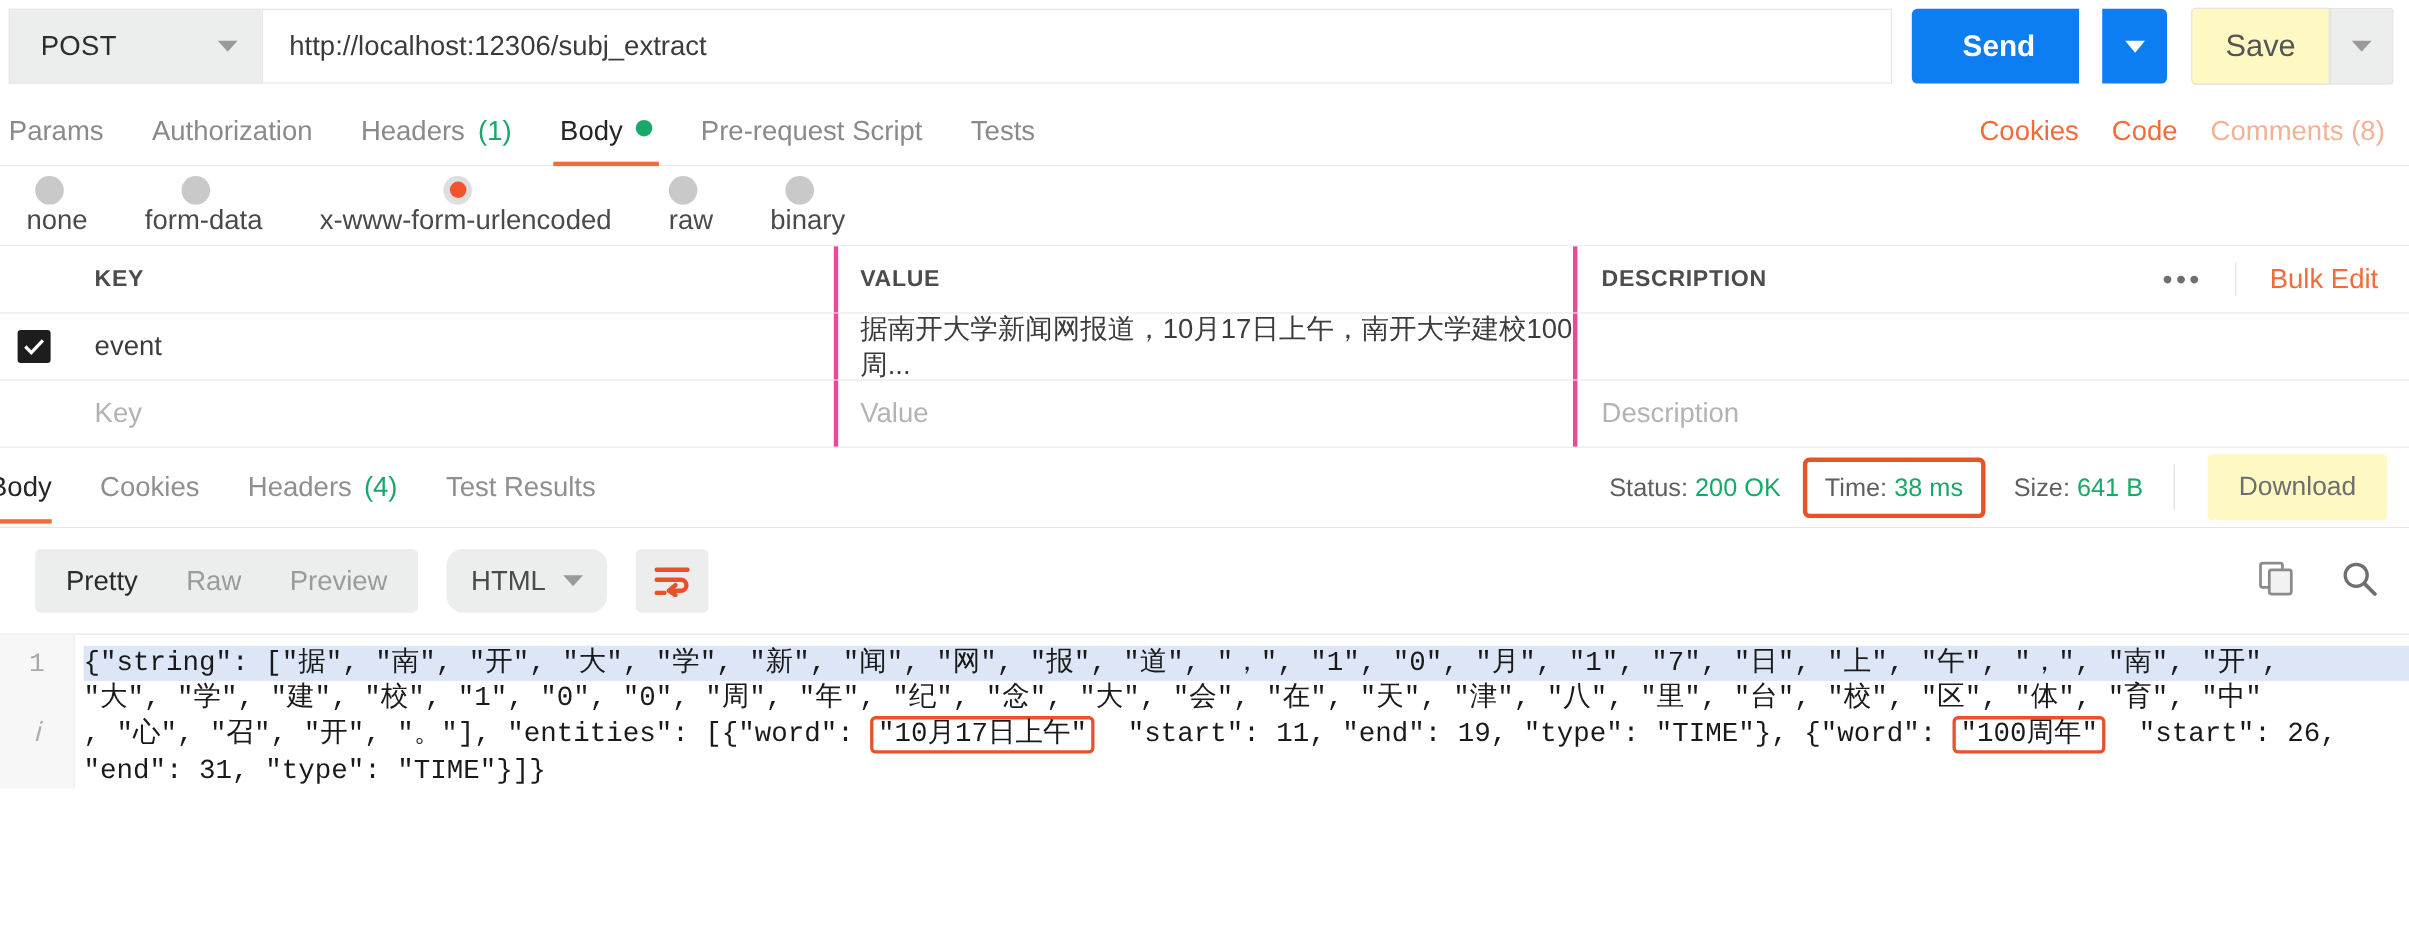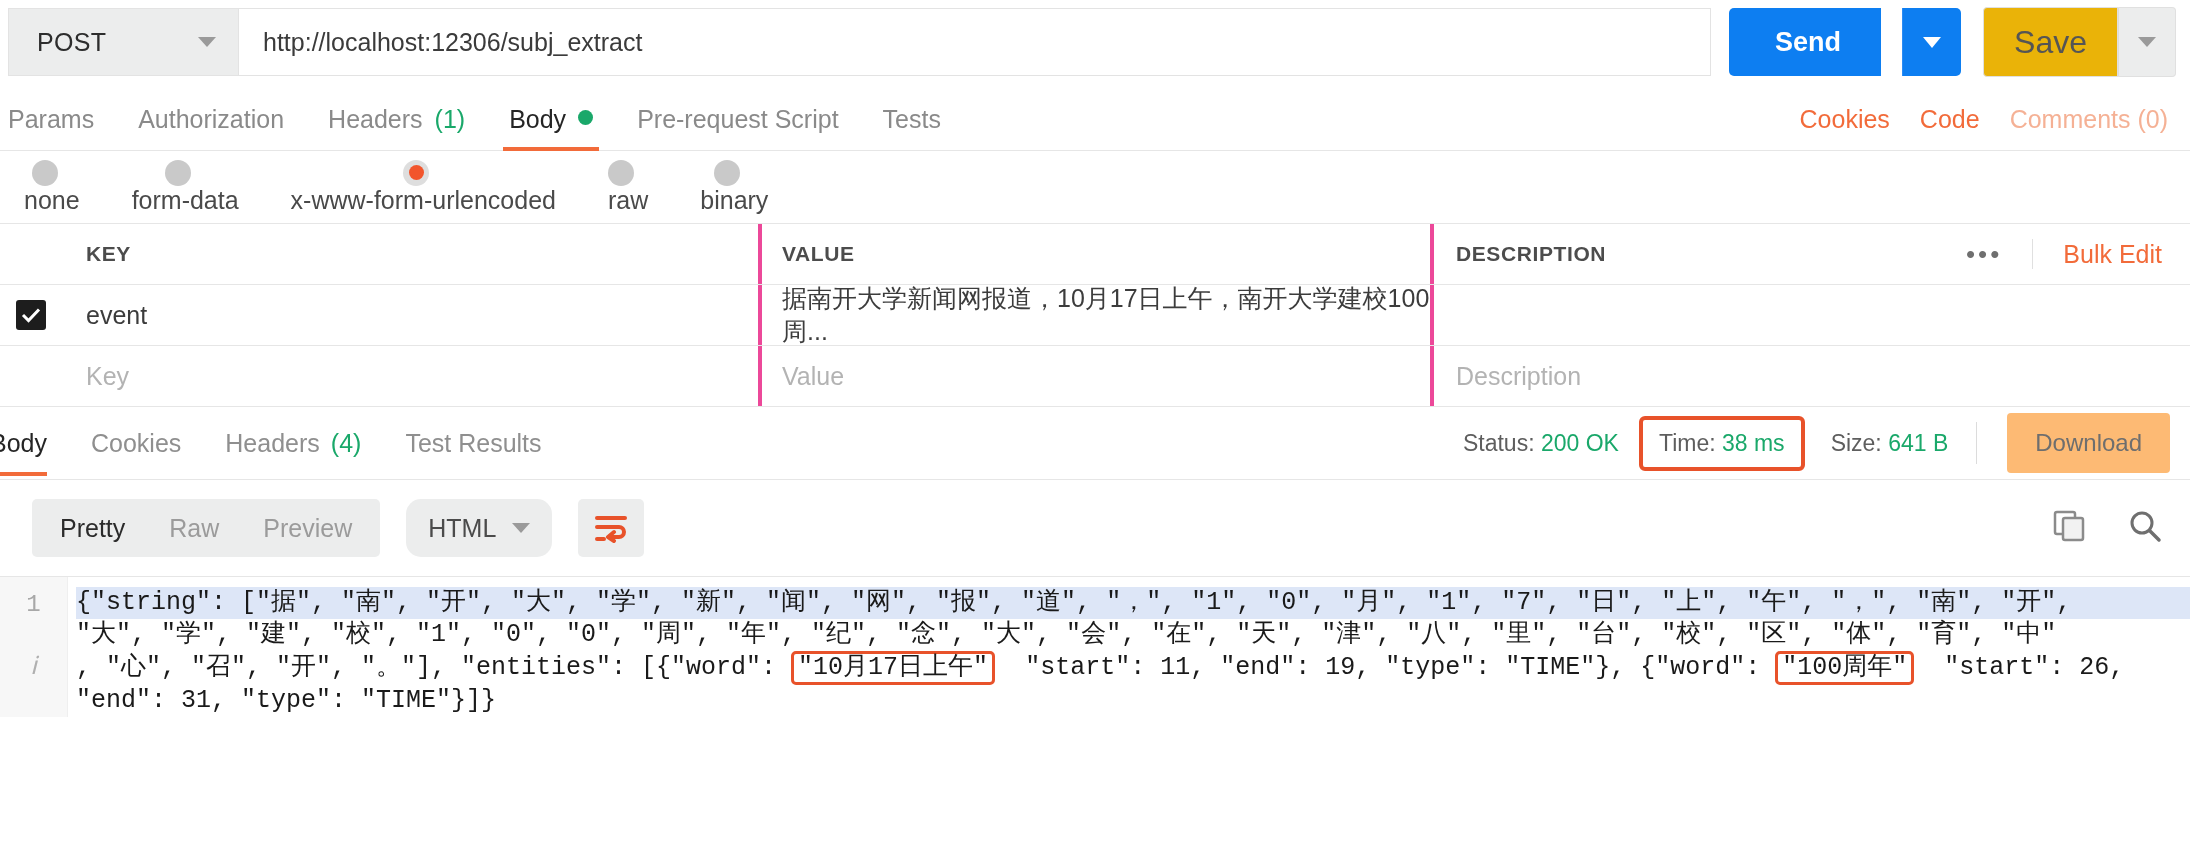--- a/index.html
+++ b/index.html
@@ -63,23 +63,23 @@
     display:flex; align-items:center; justify-content:center;
     border-left: 1px solid #2a8cf5;
     cursor: pointer;
   }
   .send-caret .caret {
     border-top-color:#fff;
     border-left-width:9px; border-right-width:9px; border-top-width:11px;
   }
   .save-wrap { display:flex; align-items:center; margin: 8px 0 8px 22px; }
   .save-btn {
-    background: #eab308; color: #555; border: 1px solid #e0e0e0;
+    background: #fef9c3; color: #555; border: 1px solid #e0e0e0;
     height: 68px; display:flex; align-items:center; padding: 0 30px;
-    font-size: 32px; border-radius: 4px 0 0 4px; cursor:pointer;
+    font-size: 28px; border-radius: 4px 0 0 4px; cursor:pointer;
   }
   .save-caret {
     background:#eceded; border:1px solid #e0e0e0; border-left:1px solid #dcdcdc;
     height: 68px; width: 56px; border-radius: 0 4px 4px 0;
     display:flex; align-items:center; justify-content:center; cursor:pointer;
   }
 
   
   .req-tabs {
     display:flex; align-items:flex-end;
@@ -165,21 +165,21 @@
     height: 4px; background:#f26b3a;
   }
   .resp-meta { margin-left:auto; display:flex; align-items:center; gap:0; }
   .meta-item { font-size:23px; color:#5e5e5e; margin-left: 26px; white-space: nowrap; }
   .meta-item .val { color:#1aa86a; }
   .meta-highlight {
     border: 4px solid #e8522a; border-radius: 6px;
     padding: 10px 16px; margin-left: 20px; background: #fff;
   }
   .download-btn {
-    background:#fdba74; color:#6e6e6e; font-size:24px;
+    background:#fef9c3; color:#6e6e6e; font-size:24px;
     padding: 16px 28px; border-radius:4px; margin-left: 30px; cursor:pointer;
   }
   .meta-sep { width:1px; height:42px; background:#dcdcdc; margin-left: 28px; }
 
   
   .view-bar { display:flex; align-items:center; height: 96px; padding: 0 28px 0 32px; }
   .seg {
     background:#eceded; border-radius:5px; display:flex; align-items:center;
     height: 58px; padding: 0 6px;
   }
@@ -268,21 +268,21 @@
     </div>
     <div class="tab">
       <span>Pre-request Script</span>
     </div>
     <div class="tab">
       <span>Tests</span>
     </div>
     <div class="tabs-right">
       <span class="link-orange">Cookies</span>
       <span class="link-orange">Code</span>
-      <span class="link-faded">Comments (0)</span>
+      <span class="link-faded">Comments (8)</span>
     </div>
   </div>
 
   <div class="radio-row">
     <div class="radio-item">
       <span class="radio"></span>
       <span class="radio-label">none</span>
     </div>
     <div class="radio-item">
       <span class="radio"></span>

